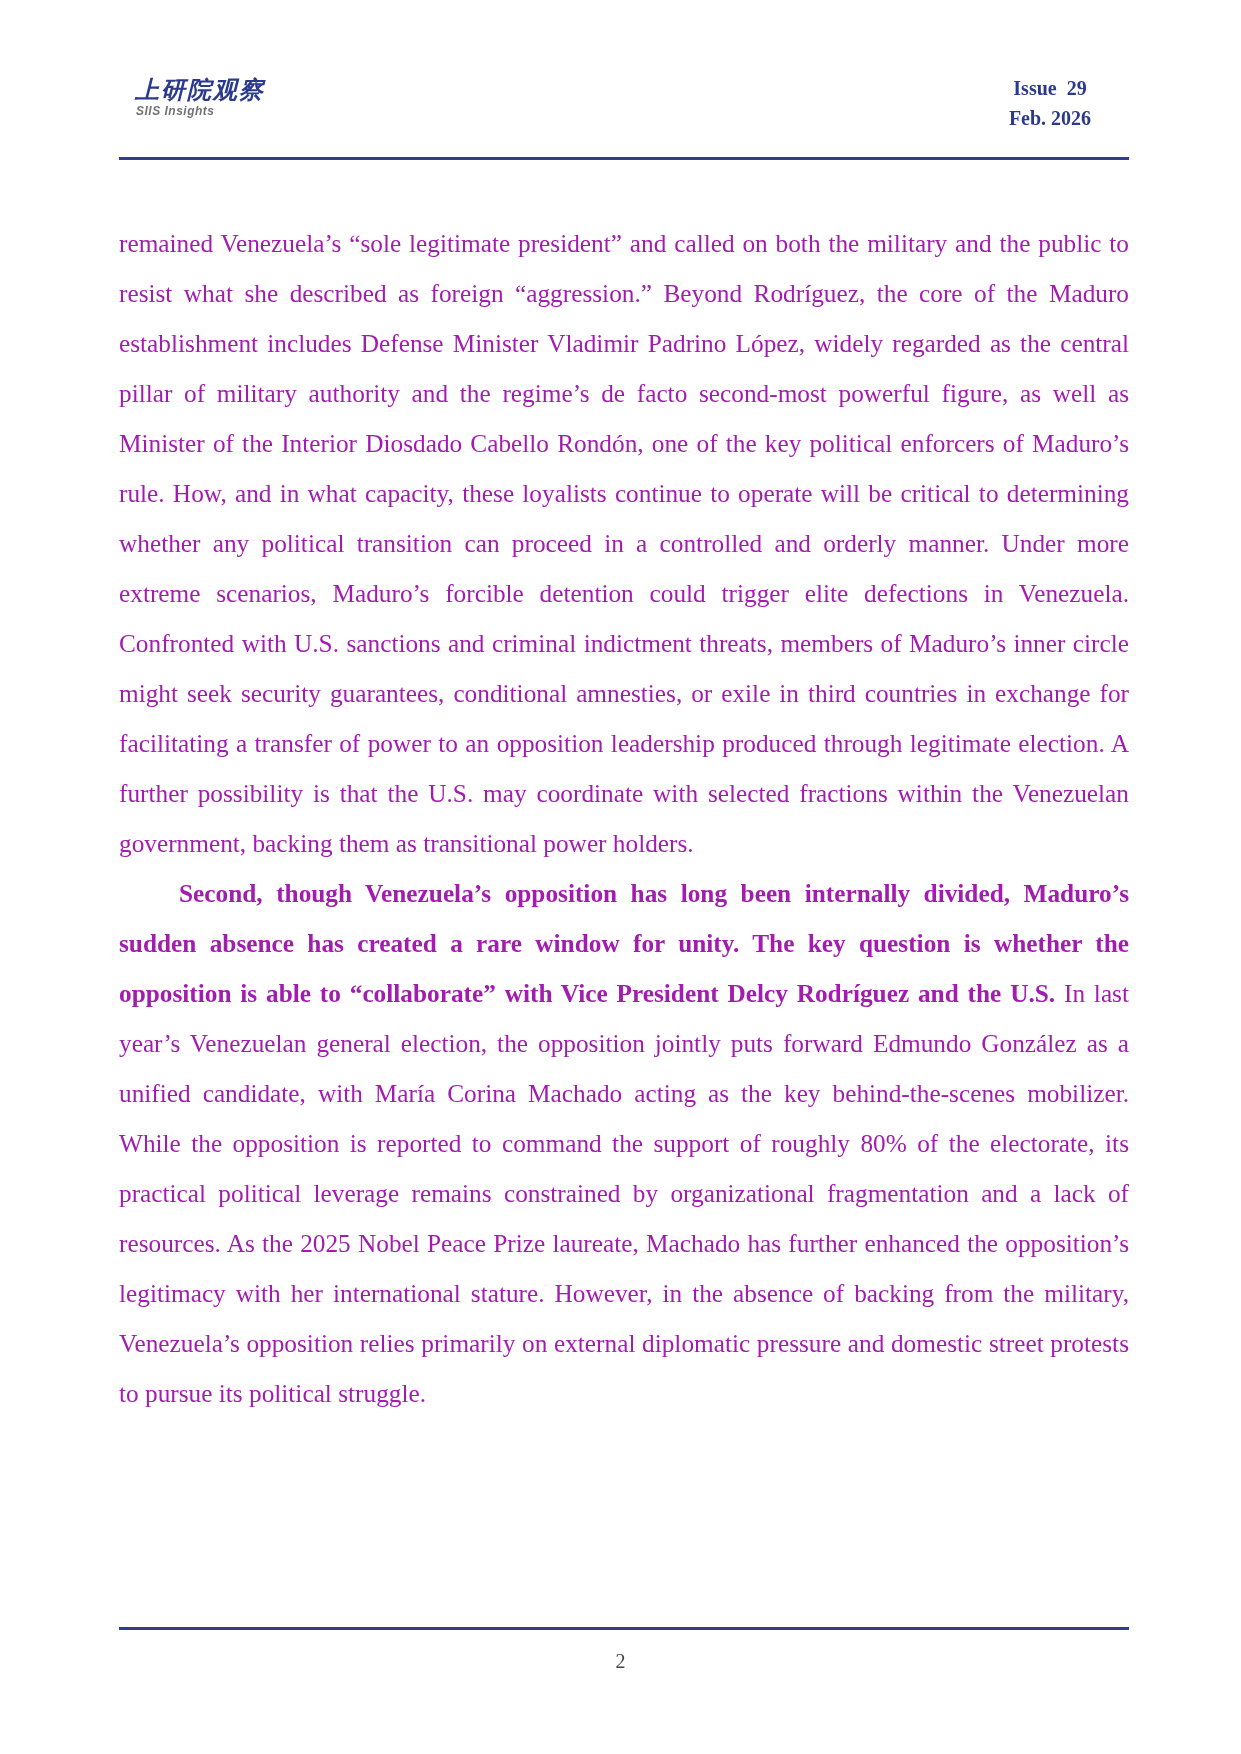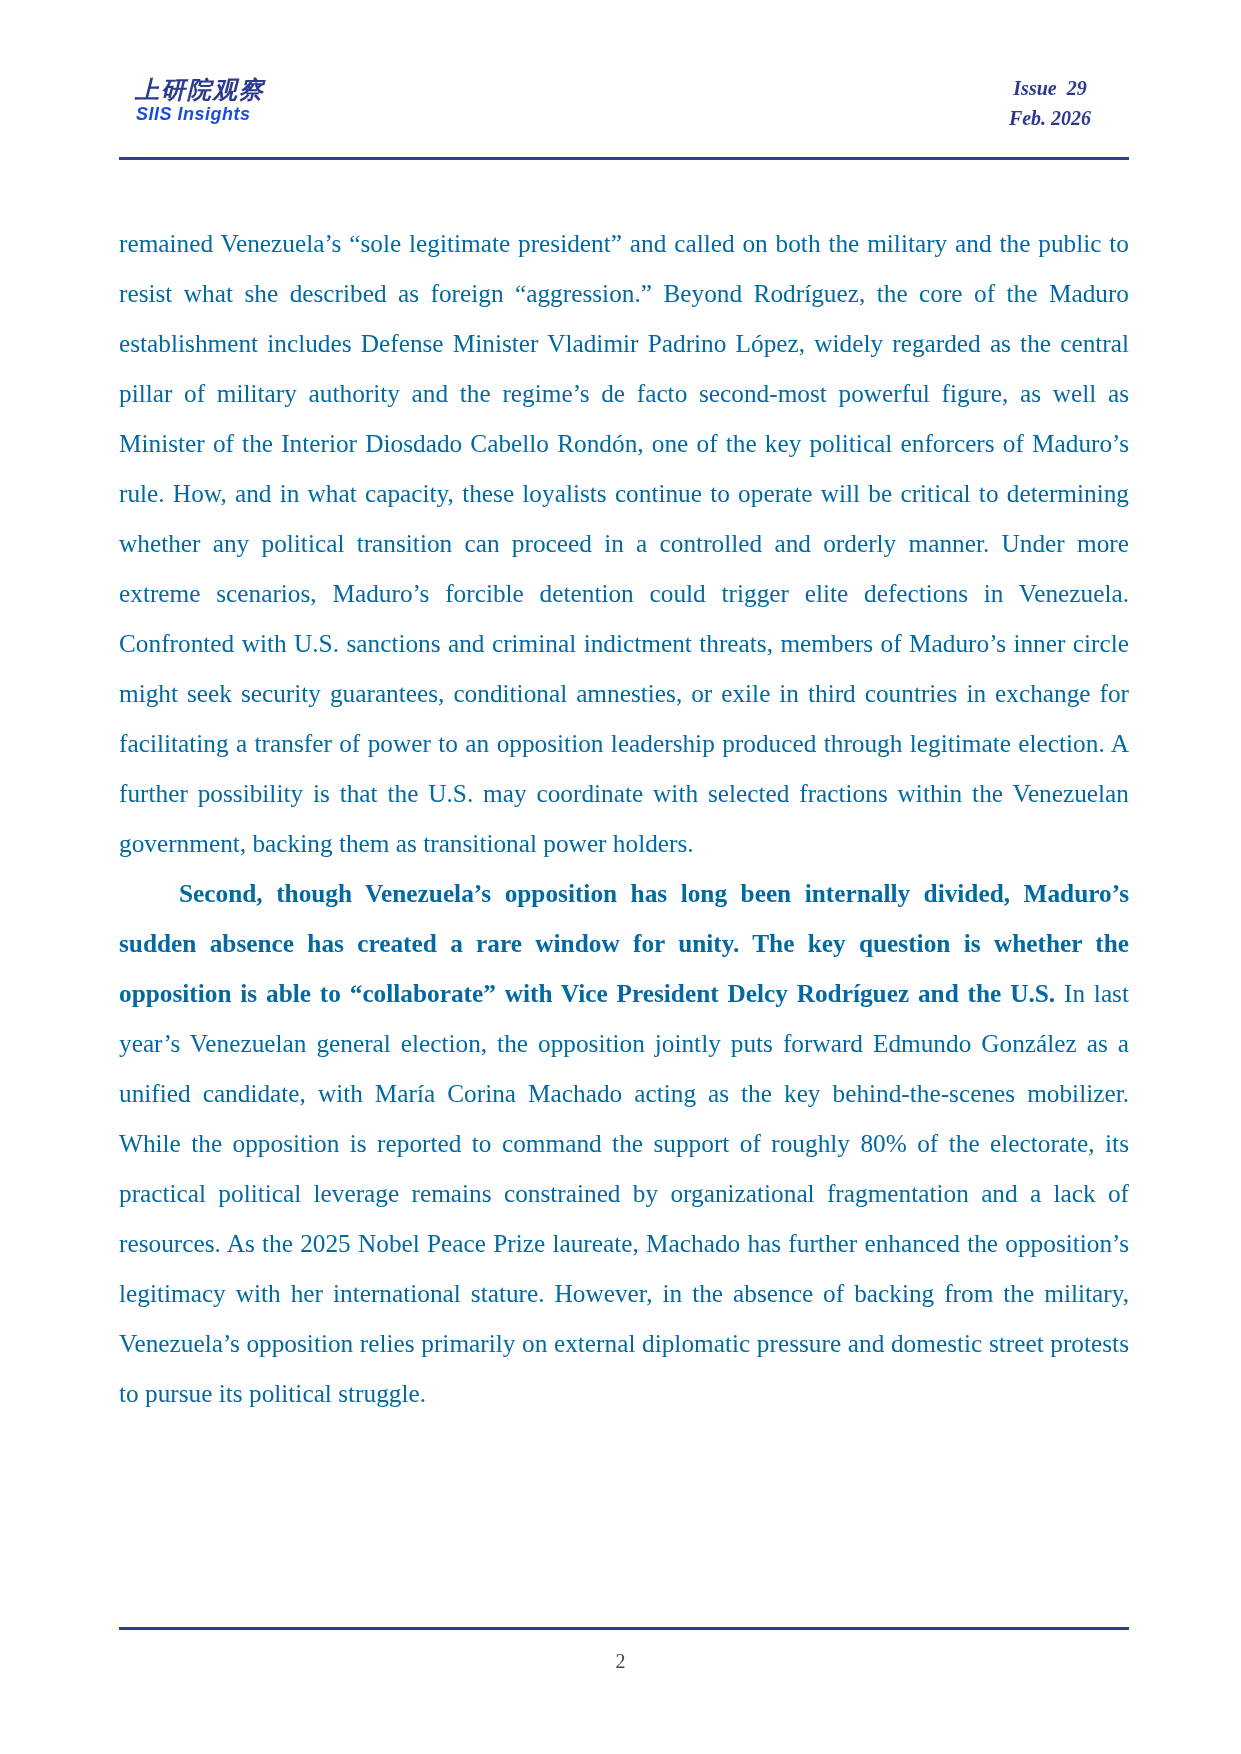--- a/index.html
+++ b/index.html
@@ -1,24 +1,24 @@
 <!DOCTYPE html>
 <html><head>
   <meta charset="utf-8">
   <style>
     html, body { margin: 0; padding: 0; background: #ffffff; }
     body { width: 1241px; height: 1754px; position: relative; overflow: hidden; }
     .header { position: absolute; left: 0; top: 0; width: 999px; height: 160px; }
     .logo-cn { position: absolute; left: 135px; top: 74px; font-family: "DejaVu Serif", serif; font-size: 24px; font-weight: bold; color: #2b3a8c; letter-spacing: 2px; font-style: italic; }
-    .logo-en { position: absolute; left: 136px; top: 104px; font-family: "Liberation Sans", sans-serif; font-size: 18px; font-weight: bold; font-style: italic; color: #1d4ed8; letter-spacing: 0.5px; }
-    .issue { position: absolute; left: 1000px; top: 73px; width: 100px; text-align: center; font-family: "Liberation Serif", serif; font-weight: bold; font-size: 20px; color: #2b3a8c; line-height: 30px; font-style: italic; }
+    .logo-en { position: absolute; left: 136px; top: 104px; font-family: "Liberation Sans", sans-serif; font-size: 12px; font-weight: bold; font-style: italic; color: #737373; letter-spacing: 0.5px; }
+    .issue { position: absolute; left: 1000px; top: 73px; width: 100px; text-align: center; font-family: "Liberation Serif", serif; font-weight: bold; font-size: 20px; color: #2b3a8c; line-height: 30px; }
     .rule { position: absolute; left: 119px; width: 1010px; height: 3px; background: #2e3d8f; }
     .rule.top { top: 157px; }
     .rule.bottom { top: 1627px; }
-    .body-text { position: absolute; left: 119px; top: 218px; width: 1010px; font-family: "Liberation Serif", serif; font-size: 25.3px; line-height: 50px; color: #0369a1; }
+    .body-text { position: absolute; left: 119px; top: 218px; width: 1010px; font-family: "Liberation Serif", serif; font-size: 25.3px; line-height: 50px; color: #a21caf; }
     .para { margin: 0; text-align: justify; }
     .para.indent { text-indent: 60px; }
     .b { font-weight: bold; }
     .page-num { position: absolute; left: 0; top: 1650px; width: 1241px; text-align: center; font-family: "Liberation Serif", serif; font-size: 20px; color: #444; }
   </style>
 </head>
 <body>
 
 <div class="header">
   <div class="logo-cn">上研院观察</div>

